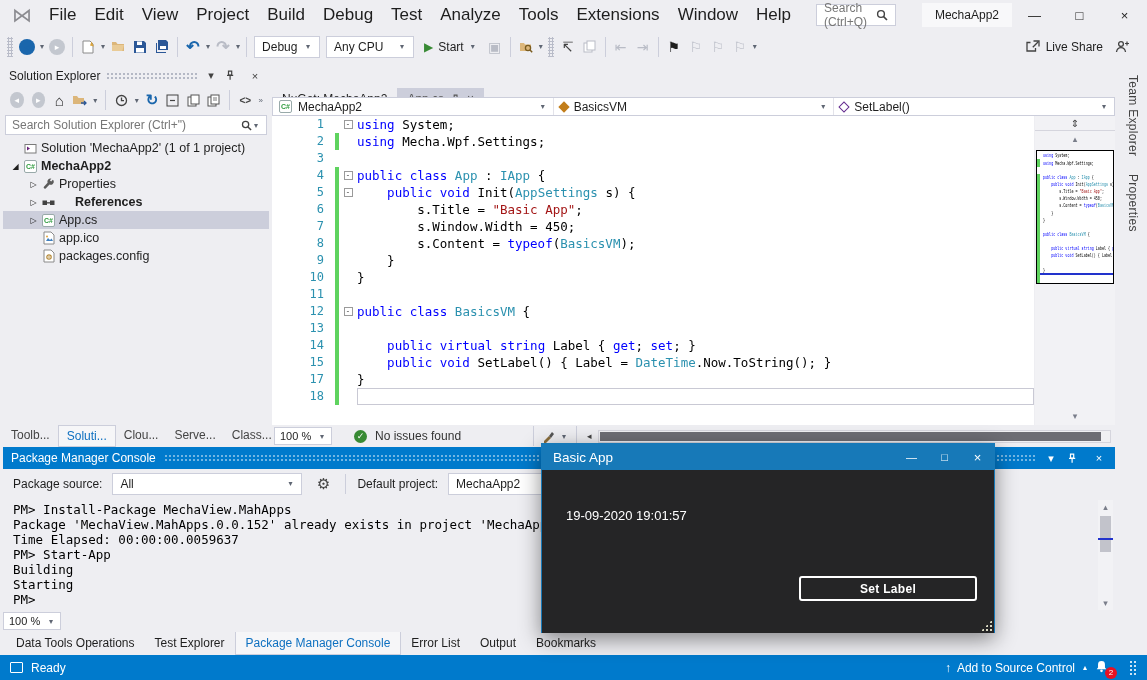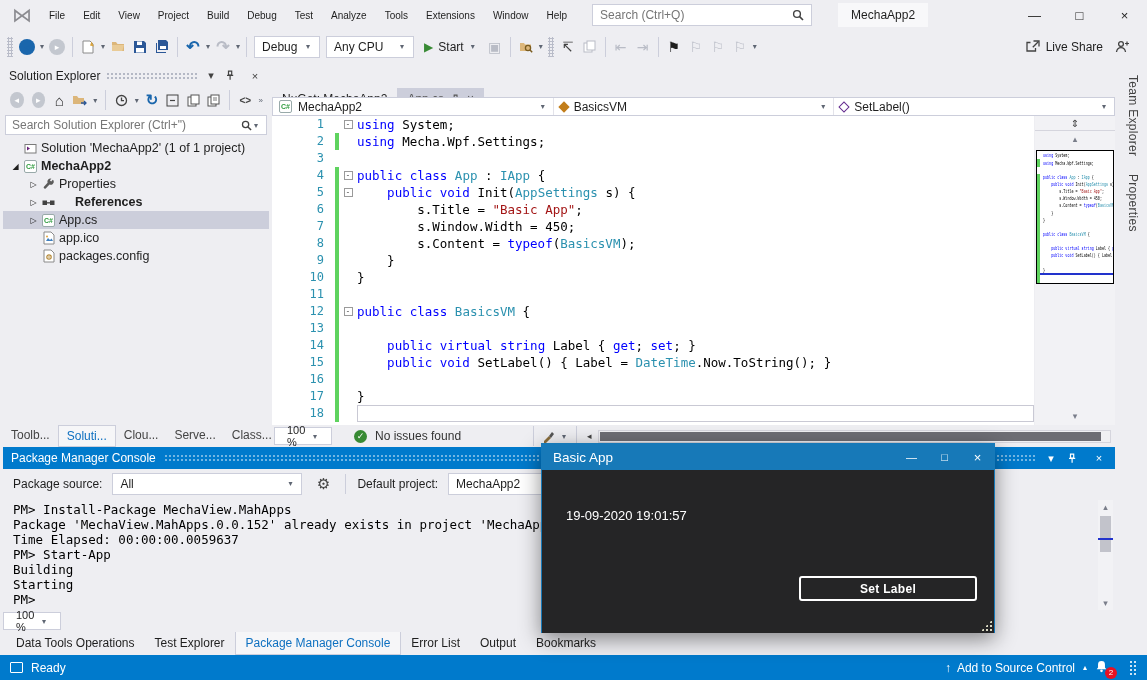--- a/index.html
+++ b/index.html
@@ -6,21 +6,21 @@
   html,body{width:1147px;height:680px}
   body{position:relative;font-family:"Liberation Sans",sans-serif;font-size:12px;color:#1e1e1e;background:#eeeef2;overflow:hidden}
   .caret{font-size:8px;color:#5f6673;padding:0 2px}
   .sep{width:1px;height:20px;background:#cccedb;margin:0 4px}
   .spacer{flex:1}
   svg{display:block}
 
   
   #titlebar{position:absolute;top:0;left:0;right:0;height:30px;display:flex;align-items:center}
   #vs-logo{color:#8b8b90;font-size:20px;margin:0 8px 0 12px;line-height:30px}
-  .menu-item{padding:6px 9px;font-size:10px;cursor:default}
+  .menu-item{padding:6px 9px;font-size:17px;cursor:default}
   #title-search{width:220px;height:22px;background:#fff;border:1px solid #cccedb;display:flex;align-items:center;padding:0 7px;margin-left:16px;color:#767676}
   #title-search .ph{flex:1}
   #window-title{background:#f8f8fa;padding:5px 13px;margin-left:26px;color:#1e1e1e}
   #win-btns{margin-left:auto;display:flex}
   .win-btn{width:45px;height:30px;display:flex;align-items:center;justify-content:center;font-size:13px;color:#1e1e1e}
 
   
   #toolbar{position:absolute;top:30px;left:0;right:0;height:33px;display:flex;align-items:center;padding:0 4px}
   .grip{width:6px;height:20px;margin:0 3px;background-image:radial-gradient(#b9bcc9 1px,transparent 1.2px);background-size:3px 3px}
   .tb-icon{width:22px;height:22px;display:inline-flex;align-items:center;justify-content:center;font-size:14px;color:#424242}
@@ -75,21 +75,21 @@
   .tok-k{color:#0000ff}.tok-t{color:#2b91af}.tok-s{color:#a31515}.tok-p{color:#000}
   #map-col{position:absolute;left:1035px;top:116px;width:80px;height:309px;background:#f2f2f5}
   #split-handle{height:15px;border-bottom:1px solid #d5d5dd;display:flex;align-items:center;justify-content:center;color:#424242;font-size:10px}
   .sb-arrow{position:absolute;left:0;right:0;text-align:center;color:#7a7e8a;font-size:9px}
   #minimap{position:absolute;top:34px;left:1px;width:78px;height:134px;border:1px solid #000;background:#fff;overflow:hidden}
   #mini-code{position:absolute;left:6px;top:1px;width:1600px;transform:scale(0.27,0.42);transform-origin:0 0;font-family:"DejaVu Sans Mono",monospace;font-size:12.5px;line-height:17px}
   .mini-line{white-space:pre;height:17px}
   .mini-green{position:absolute;left:0;width:3px;background:#5fd35f}
   #mini-pos{position:absolute;left:0;right:0;bottom:8px;height:2px;background:#2233cc}
   #editor-status{position:absolute;left:272px;top:425px;width:843px;height:22px;display:flex;align-items:center;gap:4px;padding:0 2px}
-  .zoom-dd{width:58px;height:18px;background:#fff;border:1px solid #cccedb;display:flex;align-items:center;padding:0 12px;font-size:11px}
+  .zoom-dd{width:58px;height:18px;background:#fff;border:1px solid #cccedb;display:flex;align-items:center;padding:0 5px;font-size:11px}
   .zoom-dd span:first-child{flex:1}
   .health-dot{width:13px;height:13px;border-radius:50%;background:#388a34;color:#fff;font-size:9px;display:inline-flex;align-items:center;justify-content:center;margin:0 4px 0 18px}
   #hscroll{flex:1;height:13px;background:#f0f0f3;border:1px solid #d5d5dd;margin-right:2px;position:relative}
   #hscroll .thumb{position:absolute;left:1px;top:1px;bottom:1px;width:98%;background:#6d6d74}
 
   
   #right-strip{position:absolute;right:0;top:63px;width:29px;bottom:25px;background:#eeeef2;display:flex;flex-direction:column;align-items:center;padding-top:12px;gap:18px}
   .v-tab{writing-mode:vertical-lr;color:#424242;font-size:12px;letter-spacing:.3px}
 
   
@@ -533,26 +533,20 @@
         <span class="ln">14</span>
         <span class="chg green"></span>
         <span class="fold"></span>
         <span class="code-text"><span class="tok-p">    </span><span class="tok-k">public</span><span class="tok-p"> </span><span class="tok-k">virtual</span><span class="tok-p"> </span><span class="tok-k">string</span><span class="tok-p"> Label { </span><span class="tok-k">get</span><span class="tok-p">; </span><span class="tok-k">set</span><span class="tok-p">; }</span></span>
       </div>
       <div class="code-line">
         <span class="ln">15</span>
         <span class="chg green"></span>
         <span class="fold"></span>
         <span class="code-text"><span class="tok-p">    </span><span class="tok-k">public</span><span class="tok-p"> </span><span class="tok-k">void</span><span class="tok-p"> SetLabel() { Label = </span><span class="tok-t">DateTime</span><span class="tok-p">.Now.ToString(); }</span></span>
-      </div>
-      <div class="code-line">
-        <span class="ln">16</span>
-        <span class="chg green"></span>
-        <span class="fold"></span>
-        <span class="code-text"></span>
       </div>
       <div class="code-line">
         <span class="ln">17</span>
         <span class="chg green"></span>
         <span class="fold"></span>
         <span class="code-text"><span class="tok-p">}</span></span>
       </div>
       <div class="code-line current">
         <span class="ln">18</span>
         <span class="chg green"></span>

